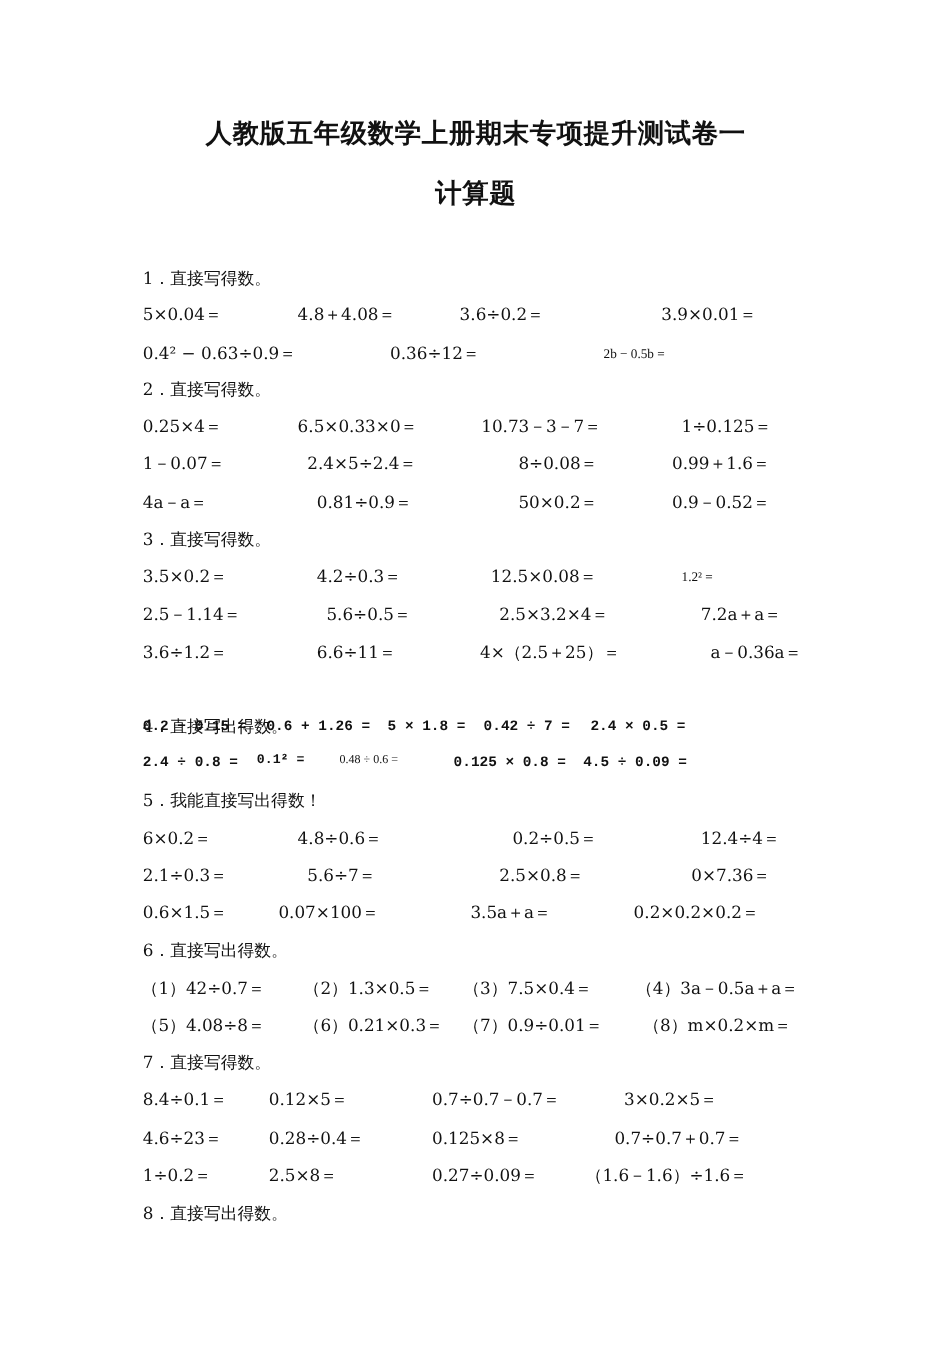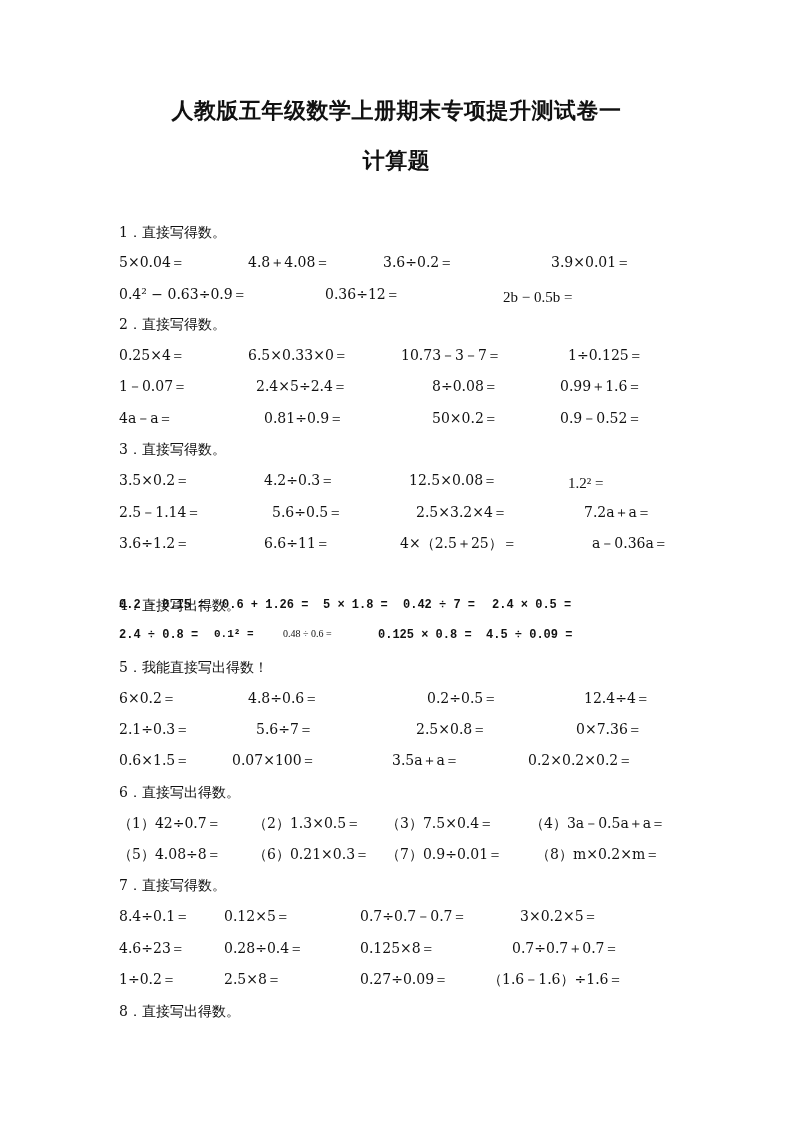--- a/index.html
+++ b/index.html
@@ -5,21 +5,21 @@
   html, body { margin: 0; padding: 0; background: #ffffff; }
   body { width: 793px; height: 1122px; position: relative; overflow: hidden;
          font-family: "DejaVu Serif", "Liberation Serif", serif; color: #111; }
   .title { position: absolute; left: 0; width: 793px; text-align: center;
            font-family: "DejaVu Sans", sans-serif; font-weight: bold; font-size: 22px; letter-spacing: 0.5px; }
   .title.main { top: 96px; }
   .title.sub { top: 146px; }
   .qh { position: absolute; left: 119px; font-size: 14px; white-space: nowrap; }
   .row { position: absolute; left: 0; width: 793px; height: 20px; }
   .cell { position: absolute; font-size: 14px; white-space: nowrap; }
-  .img-eq { font-family: "Liberation Serif", serif; font-size: 15px; }
+  .img-eq { font-family: "Liberation Serif", serif; font-size: 11px; }
   .img-eq.bold { font-weight: bold; font-size: 12px; font-family: Liberation Mono, monospace; }
 </style>
 </head>
 <body>
 
 <div>
   <div class="title main">人教版五年级数学上册期末专项提升测试卷一</div>
   <div class="title sub">计算题</div>
 
   <div class="qh" style="top:224px">1．直接写得数。</div>

